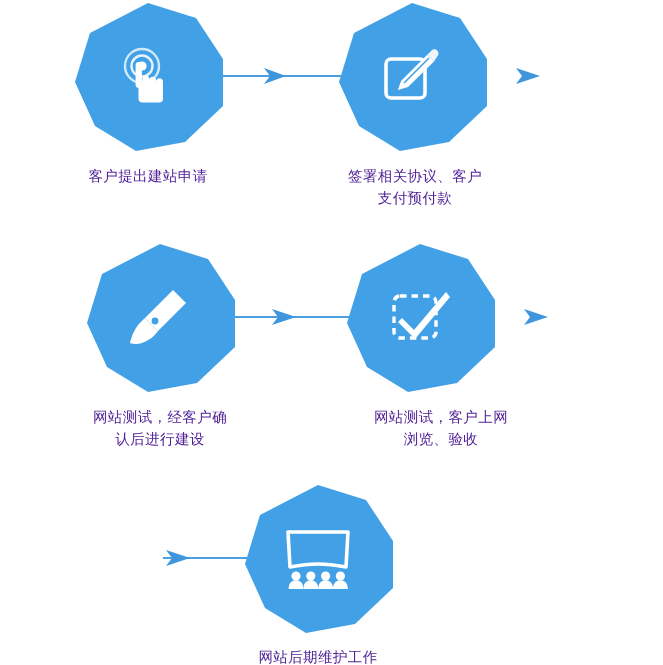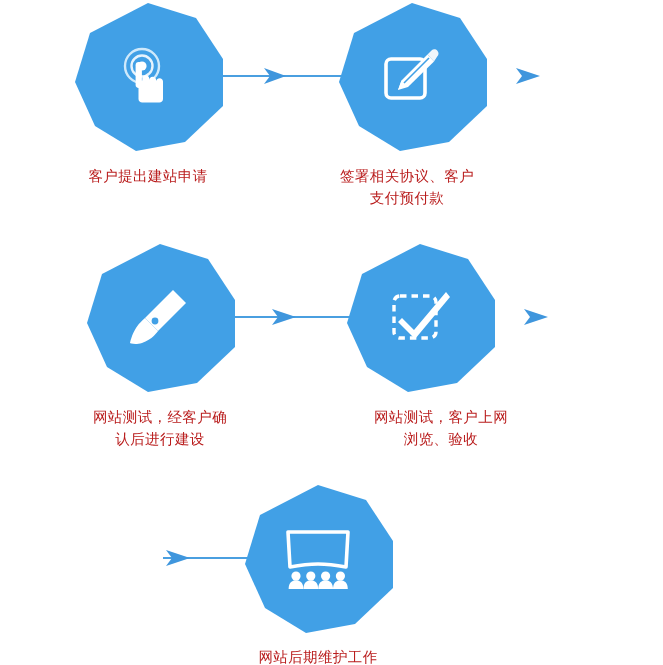--- a/index.html
+++ b/index.html
@@ -42,33 +42,33 @@
     align-items: center;
     justify-content: center;
   }
   .node .icon-holder svg {
     display: block;
   }
 
   .caption {
     position: absolute;
     text-align: center;
-    color: #b91c1c;
+    color: #4c1d95;
     font-size: 14.5px;
     line-height: 22px;
     letter-spacing: 0.4px;
     white-space: pre-line;
     font-family: "DejaVu Sans", "Liberation Sans", sans-serif;
   }
 
   
   #node-1 { left: 73px;  top: 2px; }
   #node-2 { left: 337px; top: 2px; }
   #cap-1  { left: 23px;  top: 165px; width: 250px; }
-  #cap-2  { left: 282px; top: 165px; width: 250px; }
+  #cap-2  { left: 290px; top: 165px; width: 250px; }
 
   
   #node-3 { left: 85px;  top: 243px; }
   #node-4 { left: 345px; top: 243px; }
   #cap-3  { left: 35px;  top: 406px; width: 250px; }
   #cap-4  { left: 316px; top: 406px; width: 250px; }
 
   
   #node-5 { left: 243px; top: 484px; }
   #cap-5  { left: 193px; top: 646px; width: 250px; }

